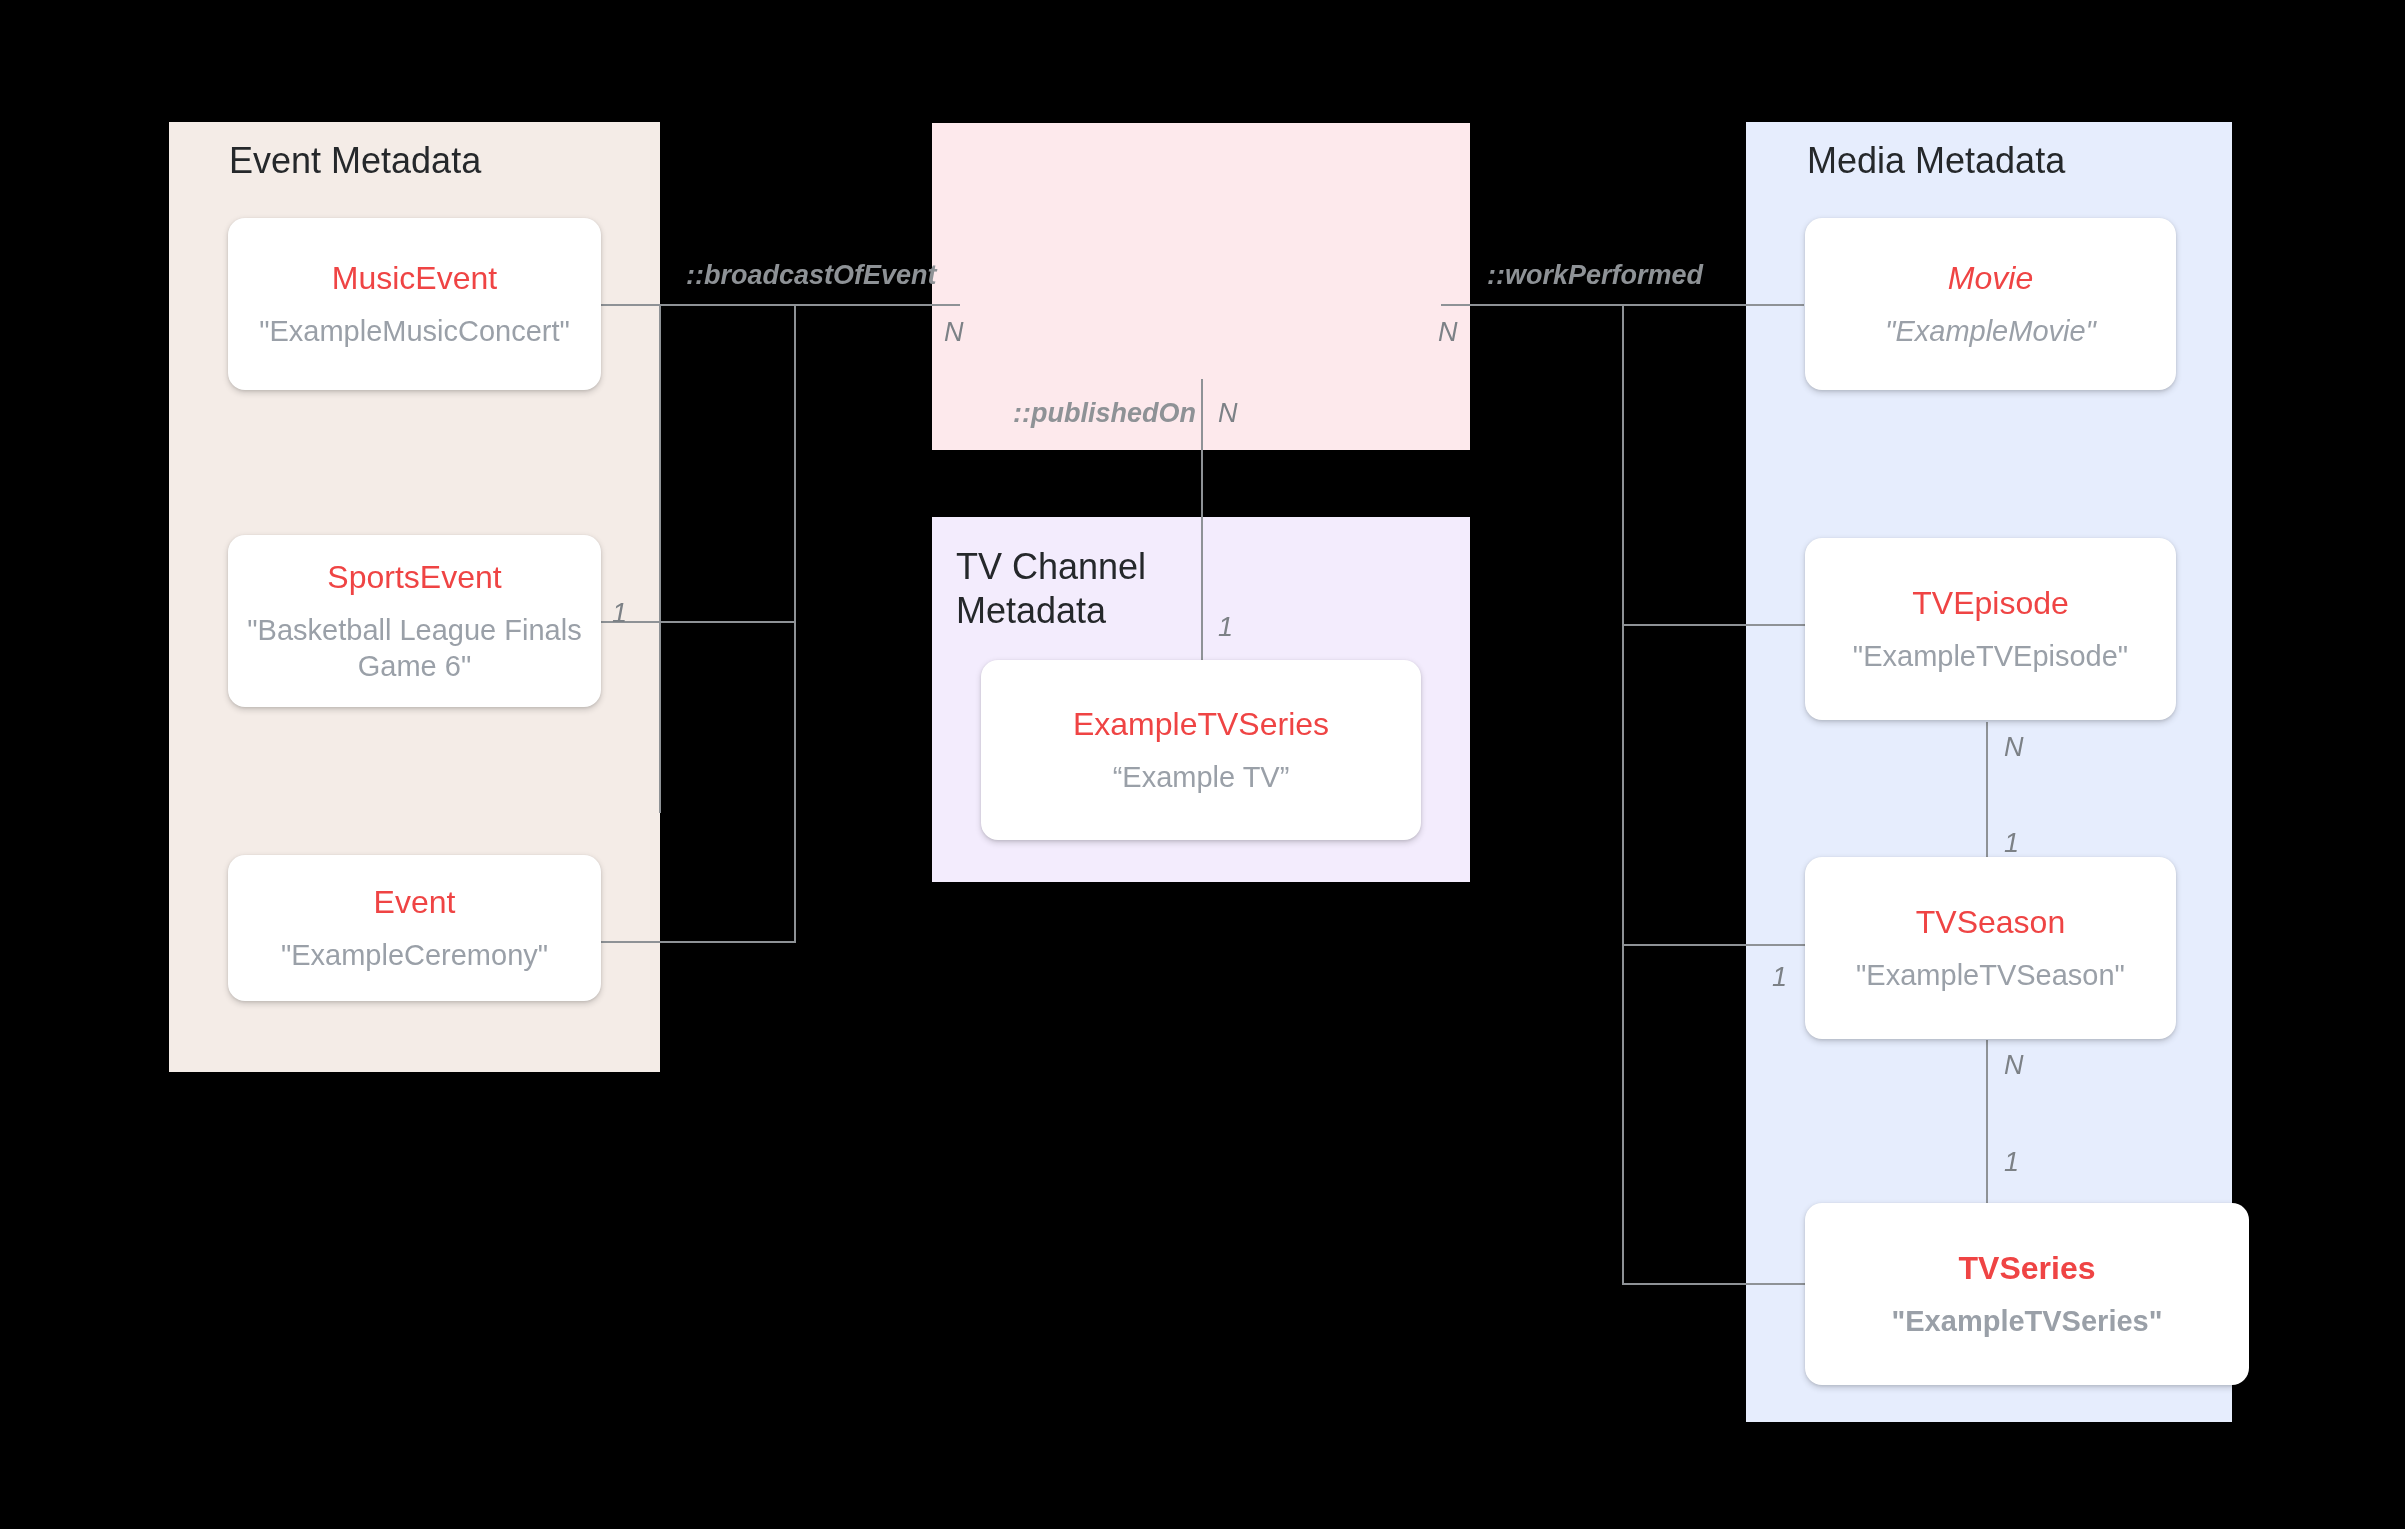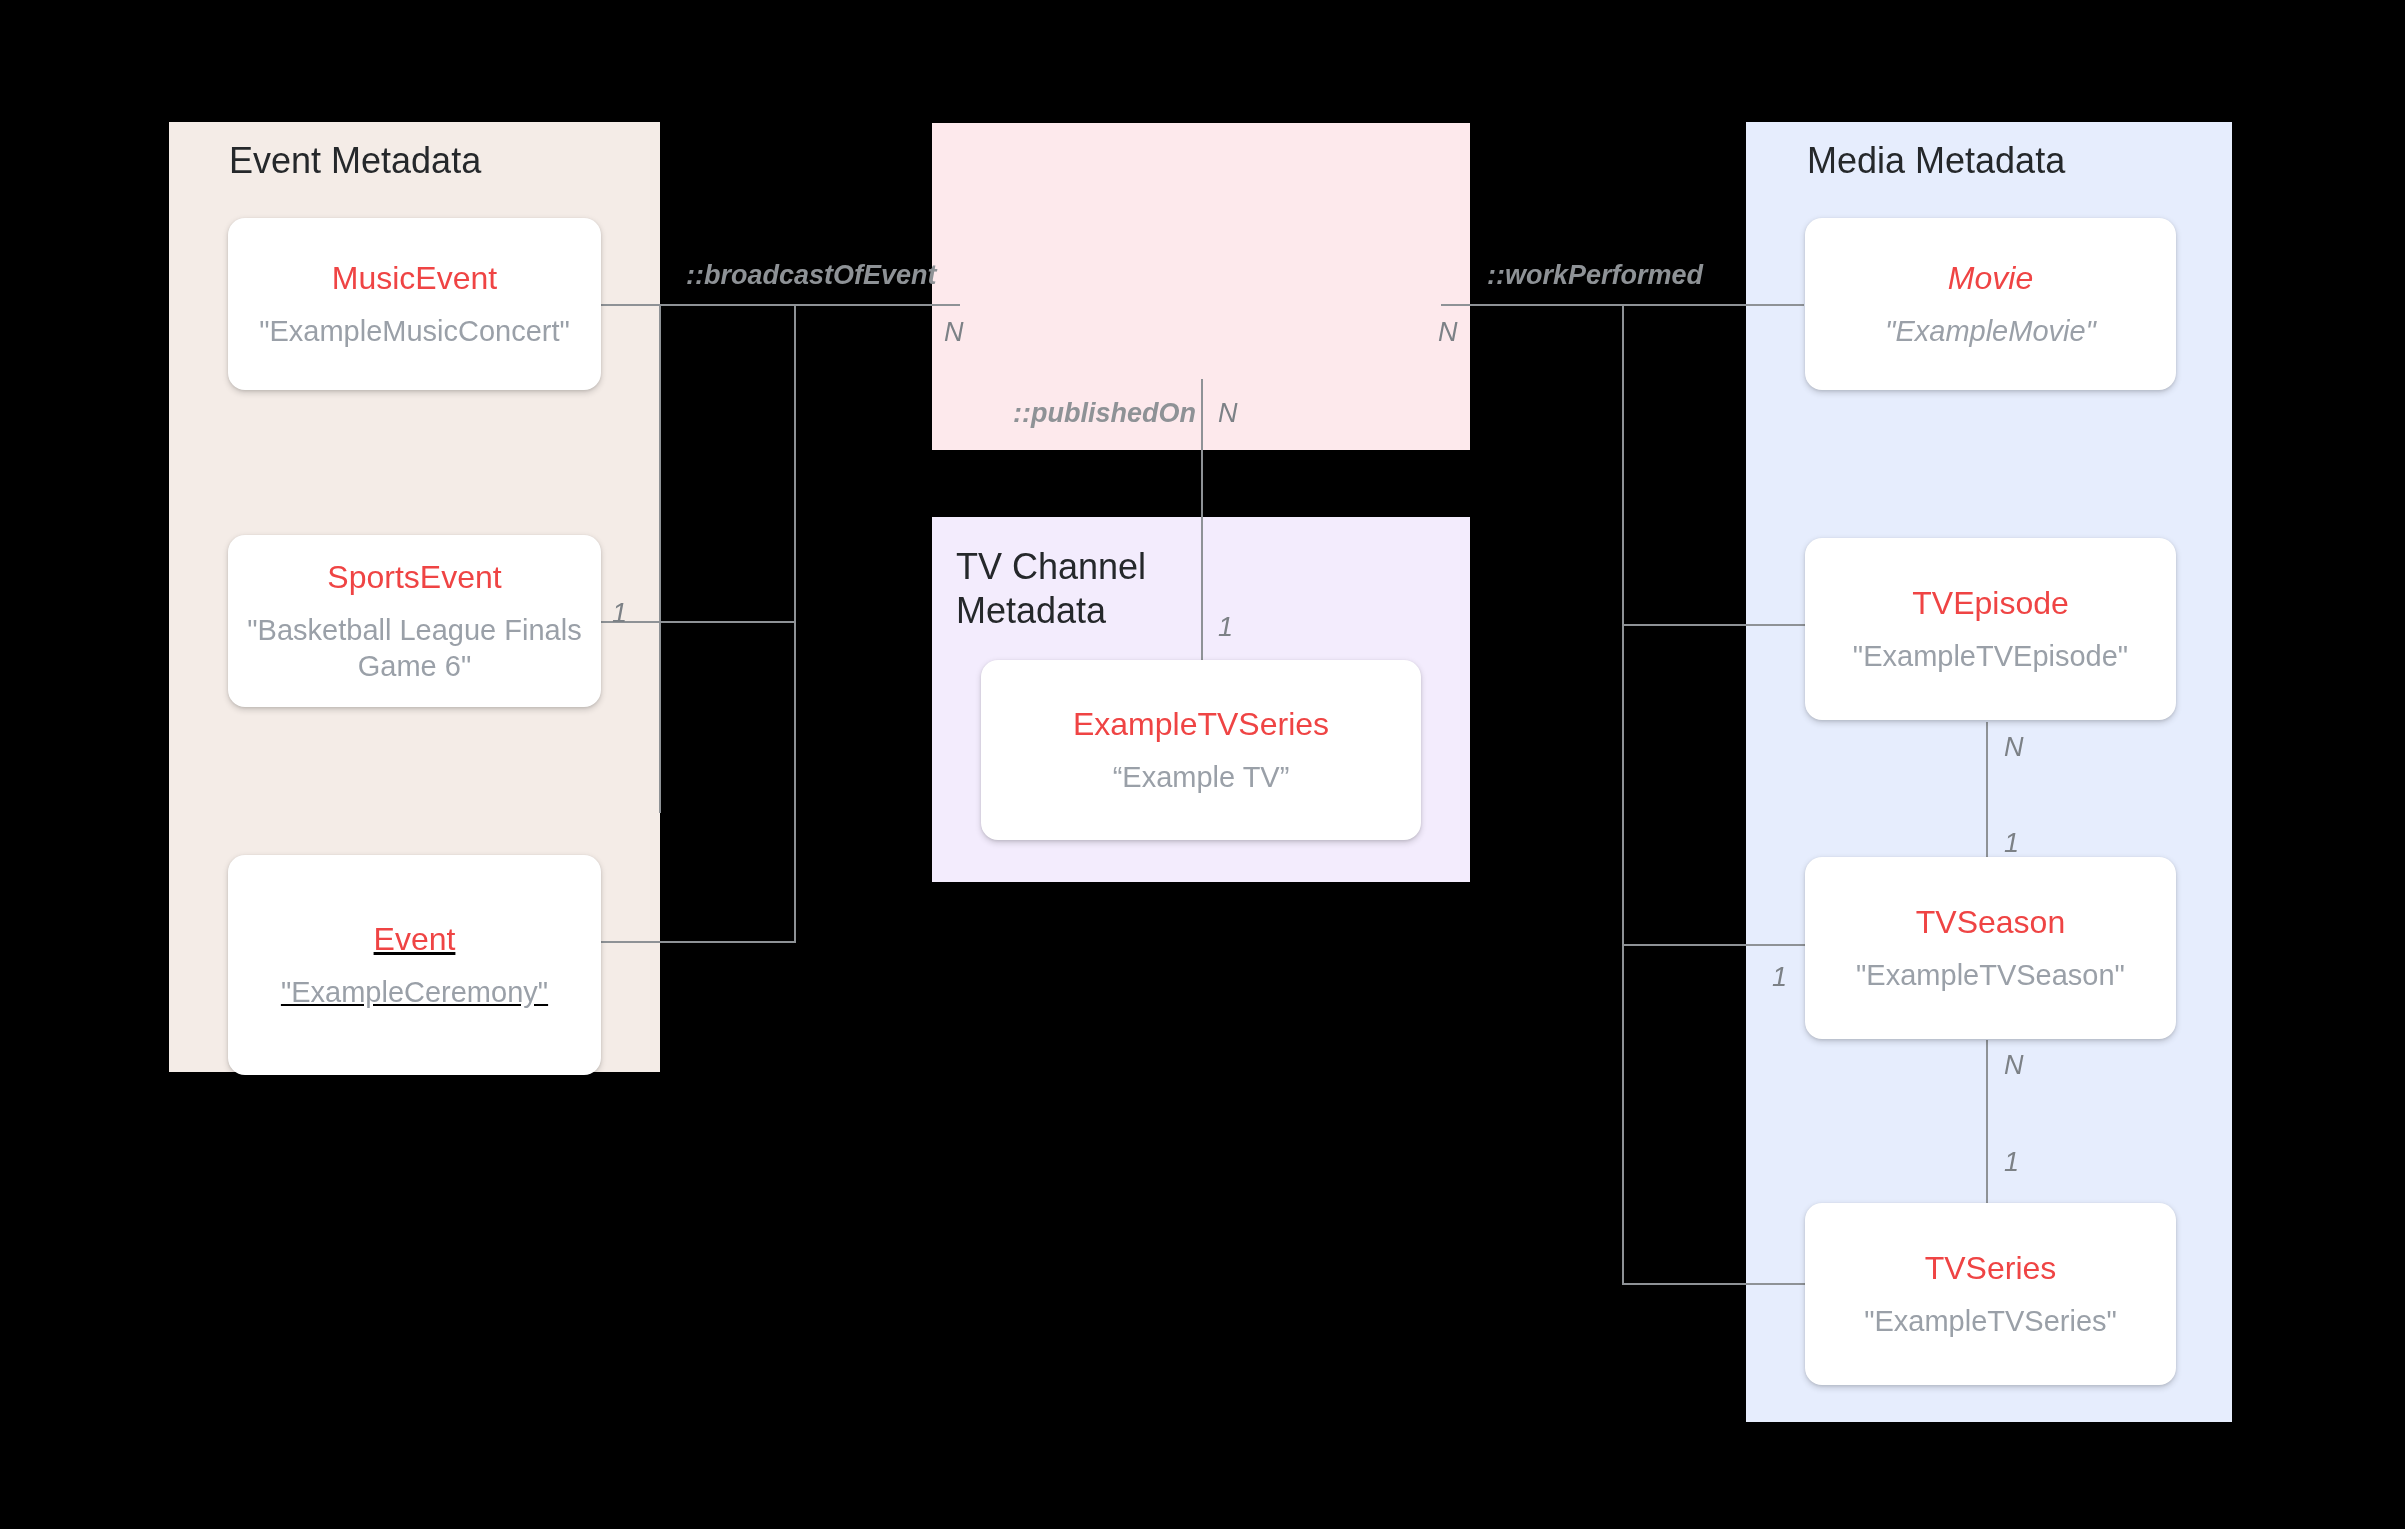--- a/index.html
+++ b/index.html
@@ -60,21 +60,21 @@
   <div class="card" style="left:228px;top:218px;width:373px;height:172px;">
     <div class="card-title">MusicEvent</div>
     <div class="card-value">"ExampleMusicConcert"</div>
   </div>
 
   <div class="card" style="left:228px;top:535px;width:373px;height:172px;">
     <div class="card-title">SportsEvent</div>
     <div class="card-value">"Basketball League Finals Game 6"</div>
   </div>
 
-  <div class="card" style="left:228px;top:855px;width:373px;height:220px;text-decoration:underline;">
+  <div class="card" style="left:228px;top:855px;width:373px;height:146px;">
     <div class="card-title">Event</div>
     <div class="card-value">"ExampleCeremony"</div>
   </div>
 
 
   <div class="card" style="left:981px;top:660px;width:440px;height:180px;">
     <div class="card-title">ExampleTVSeries</div>
     <div class="card-value">“Example TV”</div>
   </div>
 
@@ -86,21 +86,21 @@
   <div class="card" style="left:1805px;top:538px;width:371px;height:182px;">
     <div class="card-title">TVEpisode</div>
     <div class="card-value">"ExampleTVEpisode"</div>
   </div>
 
   <div class="card" style="left:1805px;top:857px;width:371px;height:182px;">
     <div class="card-title">TVSeason</div>
     <div class="card-value">"ExampleTVSeason"</div>
   </div>
 
-  <div class="card" style="left:1805px;top:1203px;width:371px;height:182px;">
+  <div class="card" style="left:1805px;top:1203px;width:444px;height:182px;font-weight:bold;">
     <div class="card-title">TVSeries</div>
     <div class="card-value">"ExampleTVSeries"</div>
   </div>
 
   <div class="elabel" style="left:686px;top:260px;">::broadcastOfEvent</div>
   <div class="elabel" style="left:1013px;top:398px;">::publishedOn</div>
   <div class="elabel" style="left:1487px;top:260px;text-align:right;">::workPerformed</div>
 
   <div class="card-rel" style="left:944px;top:317px;">N</div>
   <div class="card-rel" style="left:1438px;top:317px;">N</div>

